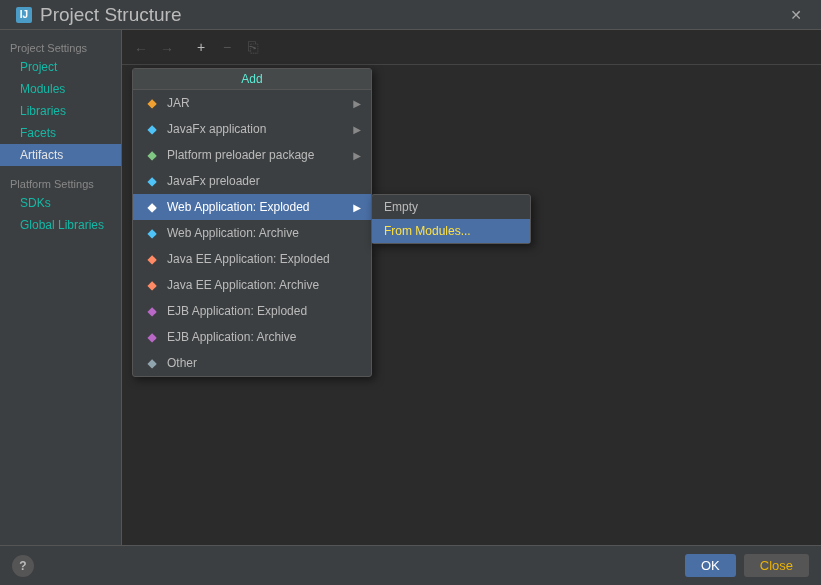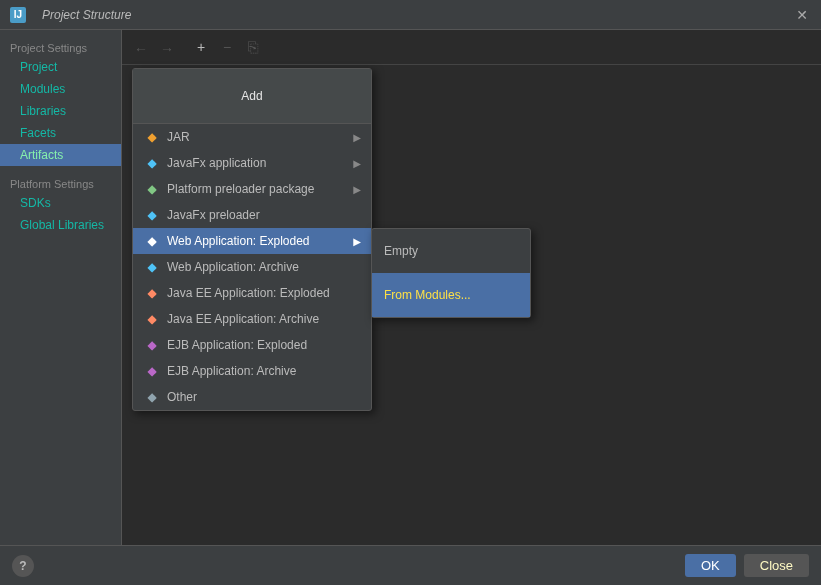--- a/index.html
+++ b/index.html
@@ -12,38 +12,36 @@
       color: #bbbbbb;
       overflow: hidden;
     }
 
     
     .title-bar {
       background: #3c3f41;
       height: 30px;
       display: flex;
       align-items: center;
-      padding: 0 10px;
+      padding: 0 16px;
       border-bottom: 1px solid #555;
       user-select: none;
-      gap: 8px;
     }
     .title-bar-icon {
       width: 16px;
       height: 16px;
       margin-right: 8px;
       background: #4a9cc7;
       border-radius: 2px;
       display: flex; align-items: center; justify-content: center;
       font-size: 10px; color: white; font-weight: bold;
     }
     .title-bar-text {
       color: #bbbbbb;
-      font-size: 12px;
-      font-style: italic;
+      font-size: 19px;
     }
     .title-bar-close {
       margin-left: auto;
       width: 18px; height: 18px;
       display: flex; align-items: center; justify-content: center;
       cursor: pointer; color: #aaa; font-size: 14px;
     }
 
     
     .main-container {
@@ -66,21 +64,21 @@
     }
     .sidebar-item {
       padding: 4px 10px 4px 20px;
       cursor: pointer;
       color: #14b8a6;
       font-size: 12px;
       white-space: nowrap;
     }
     .sidebar-item.active {
       background: #4a6fa5;
-      color: #86efac;
+      color: #e5e5e5;
     }
     .sidebar-divider {
       height: 8px;
     }
     .toolbar-btn {
       width: 22px; height: 22px;
       display: flex; align-items: center; justify-content: center;
       cursor: pointer;
       border-radius: 3px;
       color: #bbbbbb;
@@ -123,22 +121,22 @@
     }
 
     .dropdown-menu {
       background: #3c3f41;
       border: 1px solid #555;
       border-radius: 3px;
       min-width: 240px;
       box-shadow: 3px 3px 8px rgba(0,0,0,0.5);
     }
     .dropdown-menu .menu-header {
-      padding: 20px 12px;
-      color: #e5e5e5;
+      padding: 3px 12px;
+      color: #5eead4;
       font-size: 12px;
       background: #45494a;
       border-bottom: 1px solid #555;
       text-align: center;
     }
     .menu-item {
       display: flex;
       align-items: center;
       padding: 4px 10px;
       cursor: pointer;
@@ -169,21 +167,21 @@
       top: 0;
       background: #3c3f41;
       border: 1px solid #555;
       border-radius: 3px;
       min-width: 160px;
       box-shadow: 3px 3px 8px rgba(0,0,0,0.5);
     }
     .submenu-item {
       display: flex;
       align-items: center;
-      padding: 15px 12px;
+      padding: 5px 12px;
       cursor: pointer;
       color: #bbbbbb;
       font-size: 12px;
     }
     .submenu-item.highlighted {
       background: #4a6fa5;
       color: #fde047;
     }
 
     
@@ -212,21 +210,21 @@
       font-size: 13px;
       cursor: pointer;
       border: none;
     }
     .action-btn.primary {
       background: #4a6fa5;
       color: #fff;
     }
     .action-btn.secondary {
       background: #555;
-      color: #fef9c3;
+      color: #eab308;
     }
 
     
     .icon-jar { color: #f0a030; }
     .icon-javafx { color: #4fc3f7; }
     .icon-platform { color: #81c784; }
     .icon-web { color: #4fc3f7; }
     .icon-javaee { color: #ff8a65; }
     .icon-ejb { color: #ba68c8; }
     .icon-other { color: #90a4ae; }

